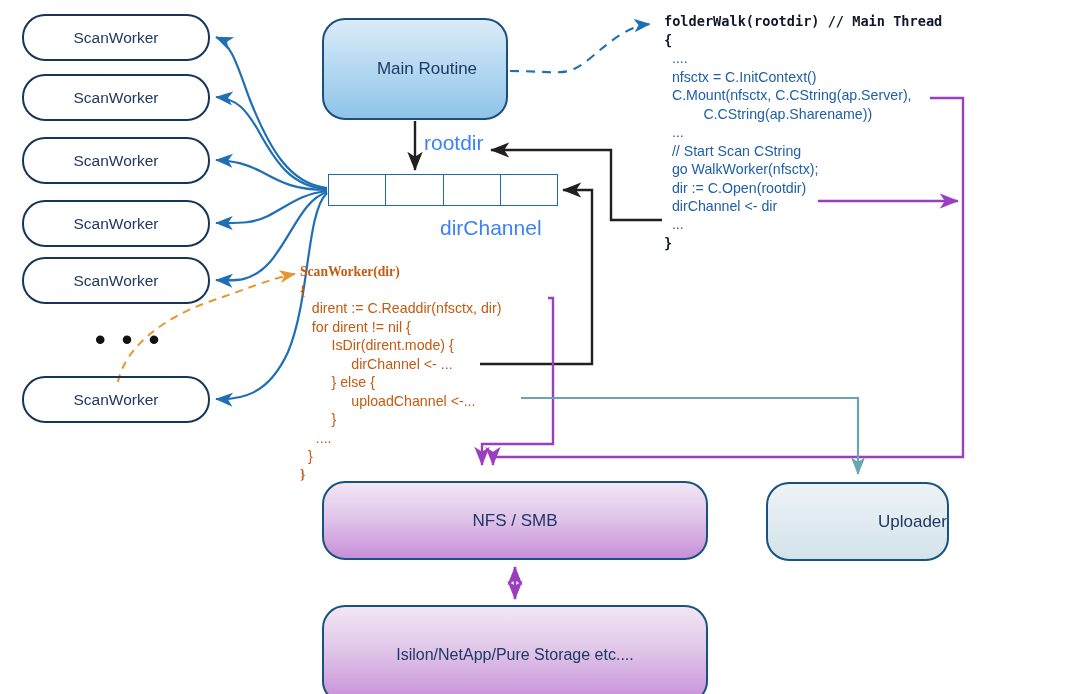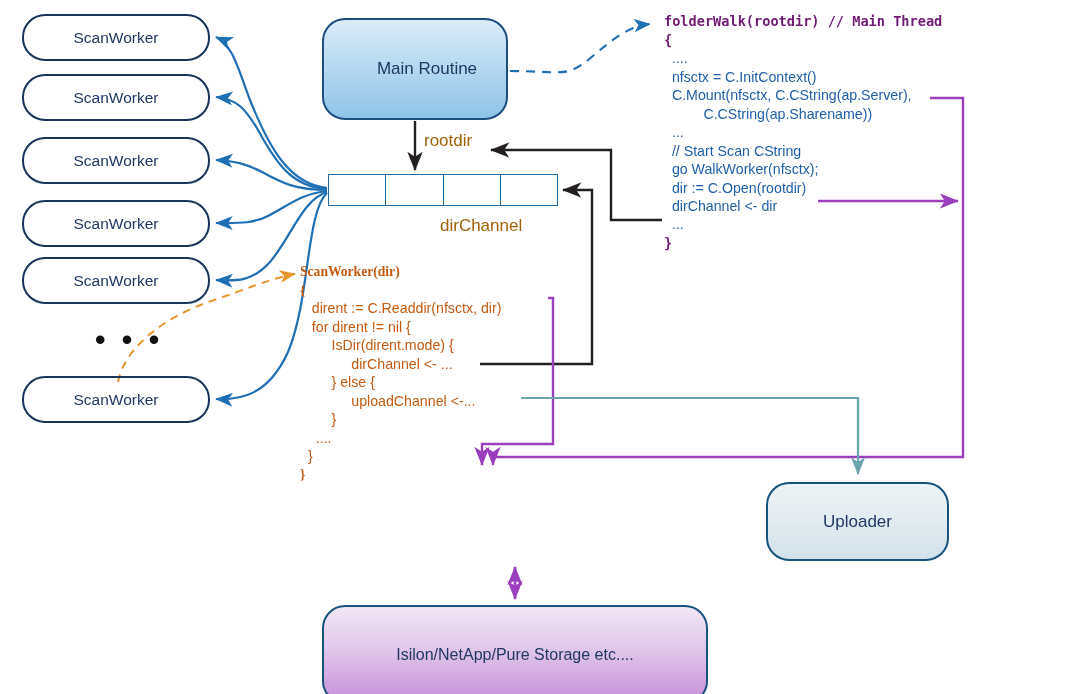--- a/index.html
+++ b/index.html
@@ -13,37 +13,37 @@
           background:linear-gradient(180deg,#F7A council,#FDC98B 0%,#FFE3C4 55%,#FFF4E7 100%);
           font-size:15.5px;}
   .worker span{display:block;}
   .mainroutine{left:322px;top:18px;width:186px;height:102px;border:2.5px solid #1C4E80;
        background:linear-gradient(180deg,#DCEBF8 0%,#BBDCF2 40%,#8FC4E8 100%);font-size:17px;padding-left:24px;}
   .nfsbox{left:322px;top:481px;width:386px;height:79px;border:2.5px solid #17537F;
        background:linear-gradient(180deg,#F2E6F5 0%,#E0C6E9 45%,#C78FD9 100%);font-size:17px;}
   .storagebox{left:322px;top:605px;width:386px;height:99px;border:2.5px solid #17537F;
        background:linear-gradient(180deg,#F2E6F5 0%,#E0C6E9 45%,#C78FD9 100%);font-size:16px;}
   .uploader{left:766px;top:482px;width:183px;height:79px;border:2.5px solid #17537F;
-       background:linear-gradient(180deg,#EDF3F6 0%,#E2ECF1 45%,#D3E2EA 100%);font-size:17px;}
+       background:linear-gradient(180deg,#EDF3F6 0%,#E2ECF1 45%,#D3E2EA 100%);font-size:17px;justify-content:flex-end;}
 
   .chanbox{position:absolute;left:328px;top:174px;width:230px;height:32px;
        border:1.6px solid #1E6CA8;box-sizing:border-box;display:flex;background:#fff;}
   .chanbox .cell{flex:1;border-right:1.6px solid #1E6CA8;}
   .chanbox .cell:last-child{border-right:none;}
 
-  .lbl{position:absolute;color:#a16207;font-size:17px;white-space:nowrap;}
+  .lbl{position:absolute;color:#3b82f6;font-size:21px;white-space:nowrap;}
   .lbl-rootdir{left:424px;top:131px;}
   .lbl-dirchan{left:440px;top:216px;}
 
   .dots{position:absolute;left:95px;top:325px;color:#111;font-size:30px;letter-spacing:4px;
         font-weight:700;line-height:1;}
 
   .code{position:absolute;white-space:pre;line-height:1.30;}
   .code-main{left:664px;top:12px;color:#1F5FA8;font-size:14.2px;}
-  .code-main .hdr{font-family:"DejaVu Sans Mono",monospace;font-weight:700;font-size:13.6px;color:#701a75;}
+  .code-main .hdr{font-family:"DejaVu Sans Mono",monospace;font-weight:700;font-size:13.6px;color:#0f172a;}
   .code-worker{left:300px;top:262px;color:#C55A11;font-size:14.2px;}
   .code-worker .hdr{font-family:Liberation Serif, serif;font-weight:700;font-size:13.6px;color:#C55A11;}
 </style>
 </head>
 <body>
 
 <div id="stage">
 
   <svg id="wires" viewBox="0 0 1088 694">
     <defs>
@@ -116,20 +116,23 @@
   <div class="box worker" style="left:22px;top:376px">
     <span>ScanWorker</span>
     </div>
 
   <div class="dots">• • •</div>
 
   <div class="box mainroutine">
     <span>Main Routine</span>
     </div>
 
+  <div class="box nfsbox">
+    <span>NFS / SMB</span>
+    </div>
 
   <div class="box storagebox">
     <span>Isilon/NetApp/Pure Storage etc....</span>
     </div>
 
   <div class="box uploader">
     <span>Uploader</span>
     </div>
 
   <div class="chanbox">

